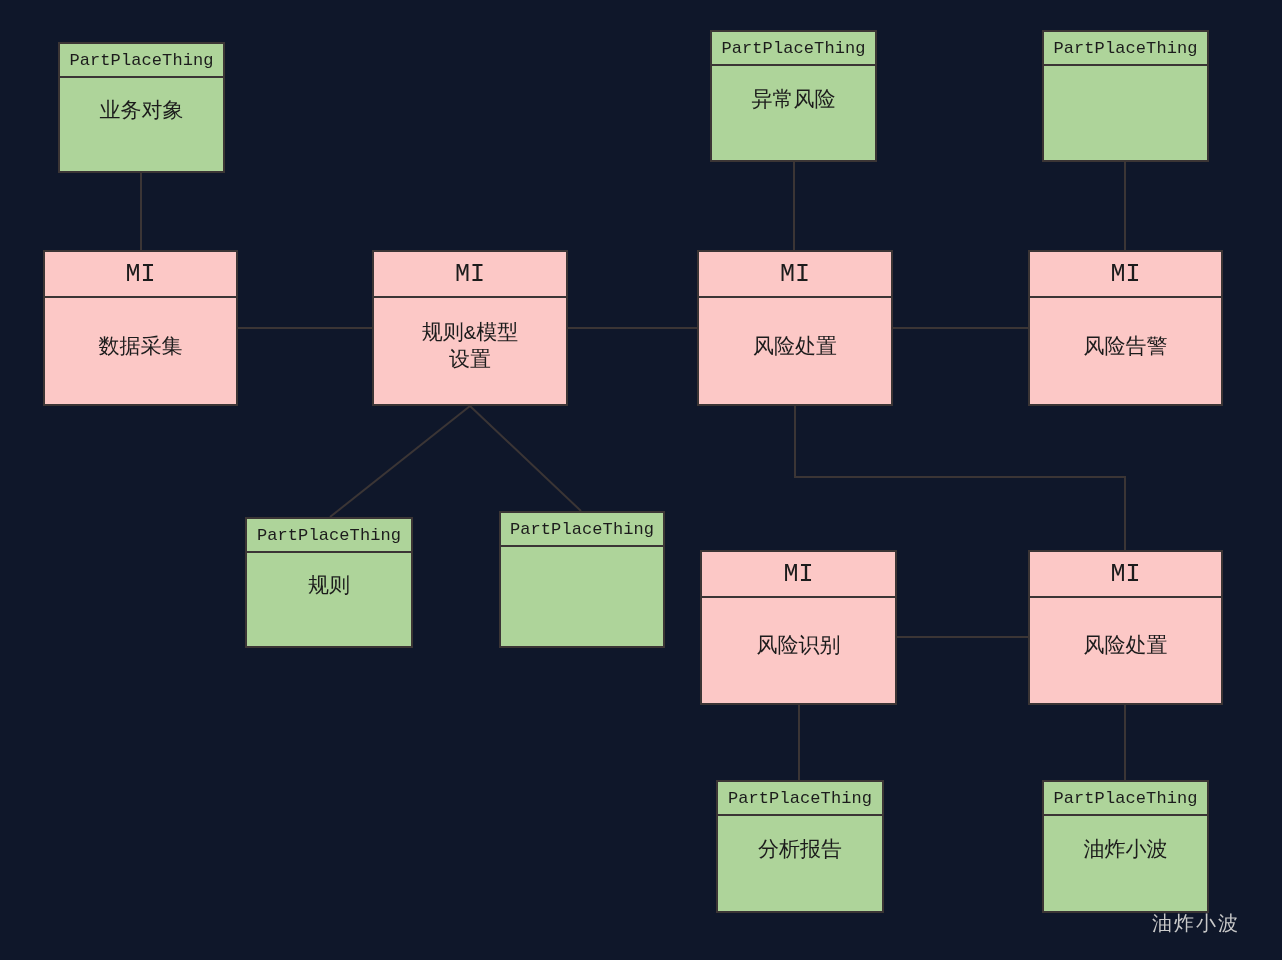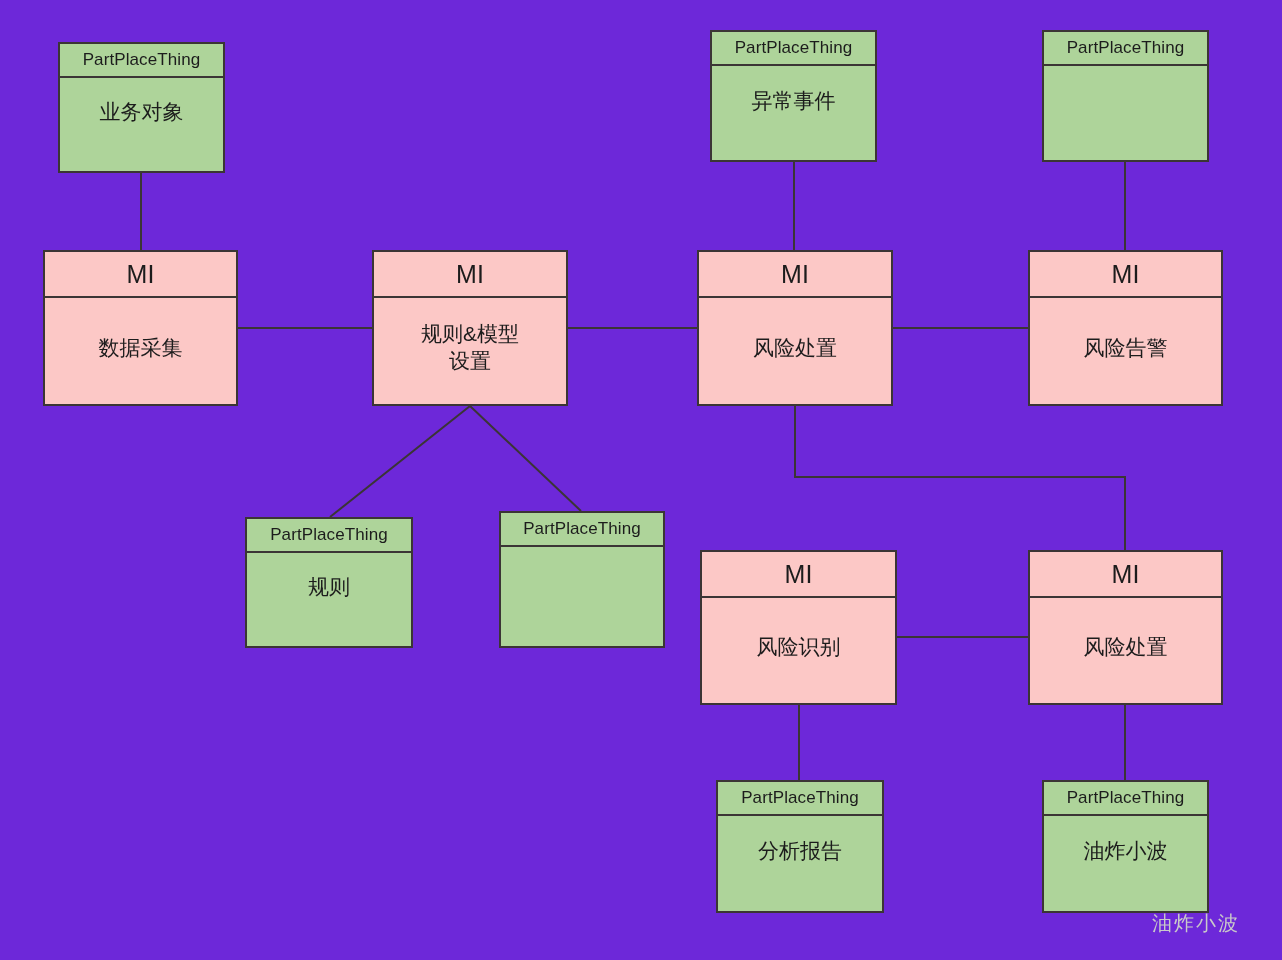--- a/index.html
+++ b/index.html
@@ -8,22 +8,23 @@
     padding: 0;
     background: #ffffff;
   }
   body {
     font-family: "Liberation Sans", "DejaVu Sans", sans-serif;
   }
   #canvas {
     position: relative;
     width: 1282px;
     height: 960px;
-    background: #6d28d9;
+    background: #0f172a;
     overflow: hidden;
+    font-family: Liberation Mono, monospace;
   }
   #edge-layer {
     position: absolute;
     left: 0;
     top: 0;
     width: 1282px;
     height: 960px;
     pointer-events: none;
   }
   .node {
@@ -114,21 +115,21 @@
       <polyline points="799,705 799,780" fill="none" stroke="#3b3535" stroke-width="2" stroke-linejoin="miter" stroke-linecap="butt"></polyline>
       <polyline points="1125,705 1125,780" fill="none" stroke="#3b3535" stroke-width="2" stroke-linejoin="miter" stroke-linecap="butt"></polyline>
     </svg>
   <div id="node-layer">
       <div class="node ppt" style="left: 58px; top: 42px; width: 167px; height: 131px;">
         <div class="hdr">PartPlaceThing</div>
         <div class="body">业务对象</div>
       </div>
       <div class="node ppt" style="left: 710px; top: 30px; width: 167px; height: 132px;">
         <div class="hdr">PartPlaceThing</div>
-        <div class="body">异常事件</div>
+        <div class="body">异常风险</div>
       </div>
       <div class="node ppt" style="left: 1042px; top: 30px; width: 167px; height: 132px;">
         <div class="hdr">PartPlaceThing</div>
       </div>
       <div class="node mi" style="left: 43px; top: 250px; width: 195px; height: 156px;">
         <div class="hdr">MI</div>
         <div class="body">数据采集</div>
       </div>
       <div class="node mi" style="left: 372px; top: 250px; width: 196px; height: 156px;">
         <div class="hdr">MI</div>

